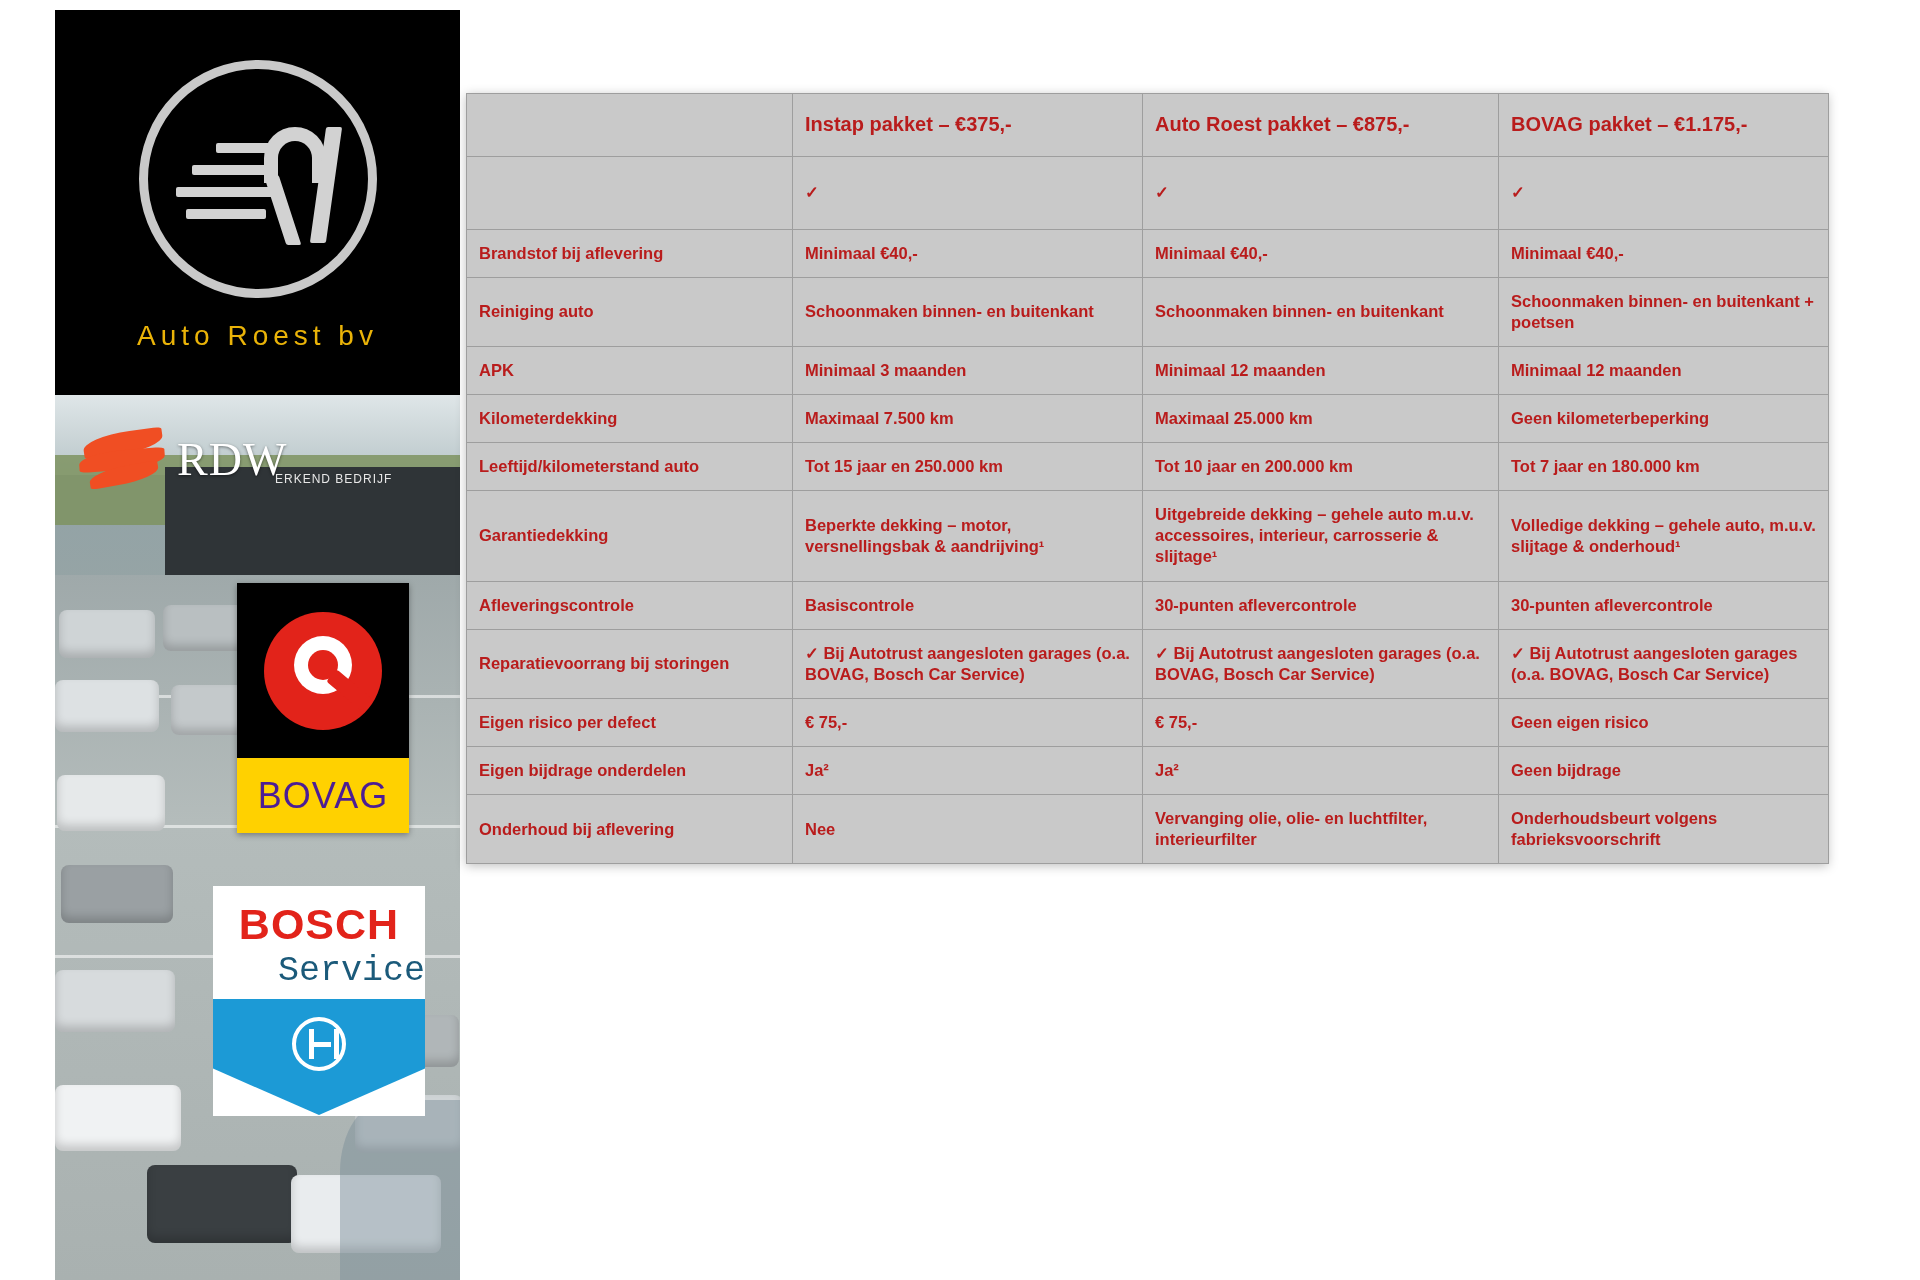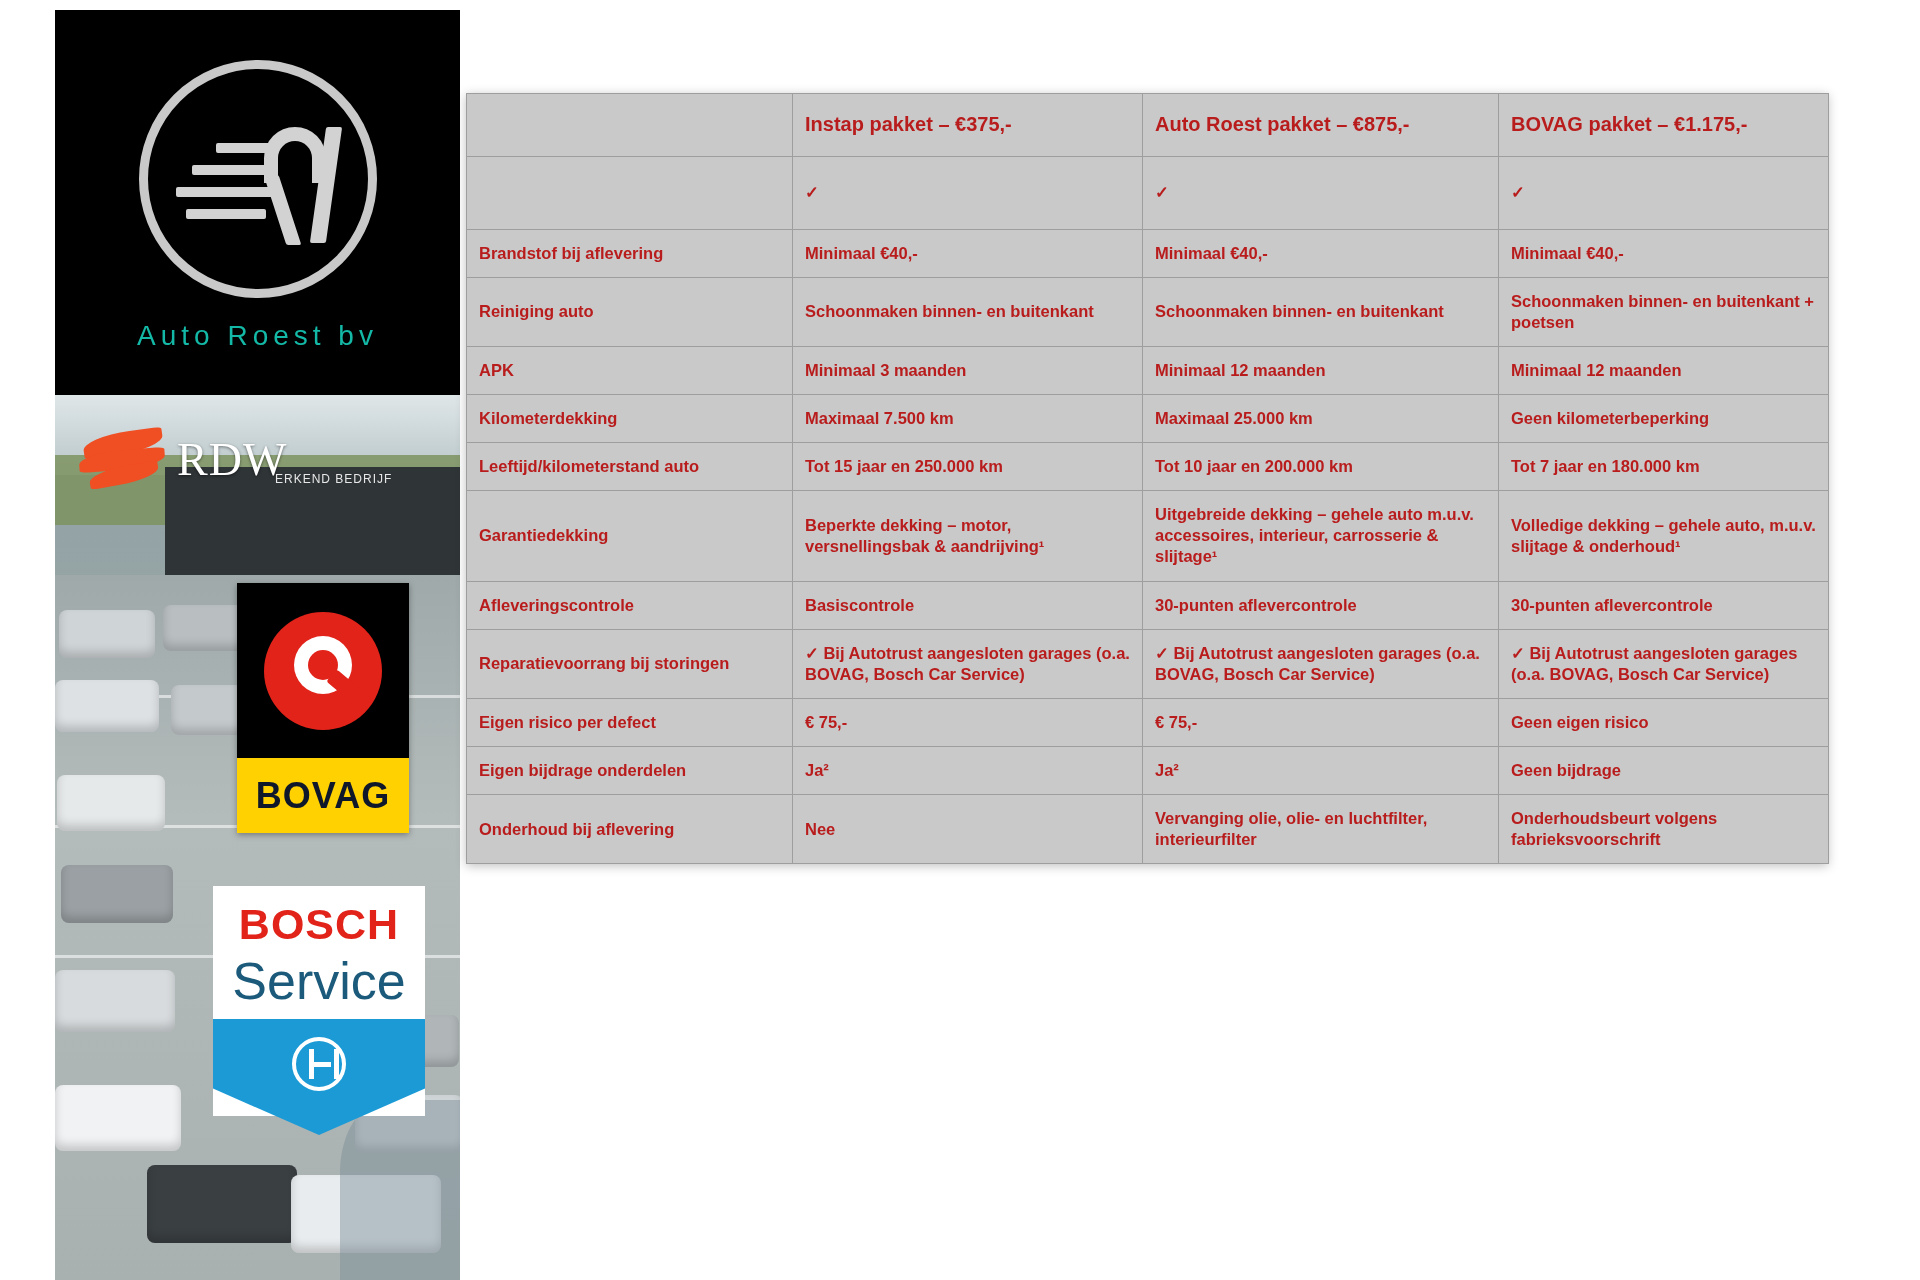--- a/index.html
+++ b/index.html
@@ -101,21 +101,21 @@
     position: absolute;
     right: 44px;
     top: 48px;
     width: 15px;
     height: 70px;
     background: #d2d2d2;
     transform: skewX(18deg);
     border-radius: 2px;
   }
   .logo-text {
-    color: #14b8a6;
+    color: #eab308;
     letter-spacing: 5px;
     font-size: 28px;
     margin-top: 22px;
     font-family: "Liberation Sans", sans-serif;
   }
 
   .photo-panel {
     position: absolute;
     left: 0;
     top: 385px;
@@ -239,46 +239,46 @@
   }
   .bovag-bottom {
     height: 75px;
     background: #ffd100;
     display: flex;
     align-items: center;
     justify-content: center;
   }
   .bovag-bottom span {
     font-size: 36px;
-    font-weight: bold;
+    font-weight: normal;
     letter-spacing: 1px;
-    color: #0f172a;
+    color: #4c1d95;
     font-family: "Liberation Sans", sans-serif;
   }
 
   .badge-bosch {
     left: 158px; top: 876px;
     width: 212px; height: 230px;
     background: #ffffff;
   }
   .bosch-name {
     color: #e2231a;
     font-size: 43px;
     font-weight: bold;
     letter-spacing: 1px;
     text-align: center;
     padding-top: 14px;
     font-family: "Liberation Sans", sans-serif;
   }
   .bosch-service {
     color: #1b5a7a;
-    font-size: 52px;
-    text-align: center;
+    font-size: 35px;
+    text-align: right;
     padding-top: 2px;
-    font-family: Liberation Sans, sans-serif;
+    font-family: Liberation Mono, monospace;
   }
   .bosch-blue {
     margin-top: 8px;
     height: 116px;
     background: #1c9ad6;
     clip-path: polygon(0 0, 100% 0, 100% 60%, 50% 100%, 0 60%);
     display: flex;
     justify-content: center;
     padding-top: 18px;
     box-sizing: border-box;

